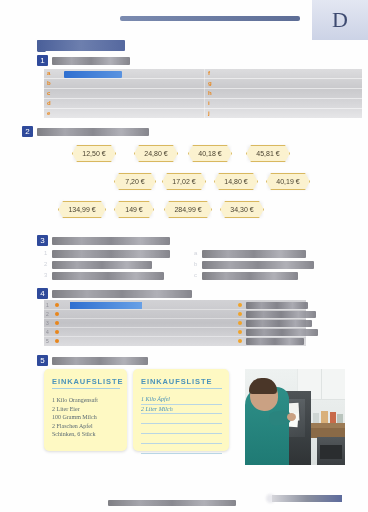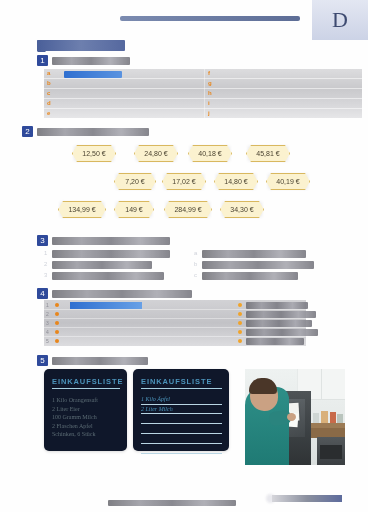--- a/index.html
+++ b/index.html
@@ -83,21 +83,21 @@
   .s4-lnum{position:absolute;font-size:5px;color:#8d8d95;}
   .s4-blue{position:absolute;left:70px;top:302px;width:72px;height:7px;
     background:linear-gradient(90deg,#2f6fd0,#68a0e6);filter:blur(.5px);}
 
   
   .s5-head{position:absolute;left:37px;top:355px;display:flex;align-items:center;gap:4px;}
   .s5-head .txt{width:96px;height:8px;}
 
   
   .listcard{
-    position:absolute;background:#0f172a;border-radius:5px;
+    position:absolute;background:#fef9c3;border-radius:5px;
     box-shadow:0 1px 3px rgba(0,0,0,.14);
   }
   .list-title{
     font-family:"Liberation Sans",sans-serif;font-size:7.5px;font-weight:bold;
     color:#4b93ba;letter-spacing:.9px;
   }
   .list-underline{height:1px;background:#a8cfe0;margin-top:2px;}
   .list-item{font-size:6px;color:#5b6b74;font-family:"Liberation Serif",serif;line-height:8.5px;}
   .list-item-b{font-size:6px;color:#4b93ba;font-family:"Liberation Serif",serif;
     font-style:italic;line-height:8.5px;}

